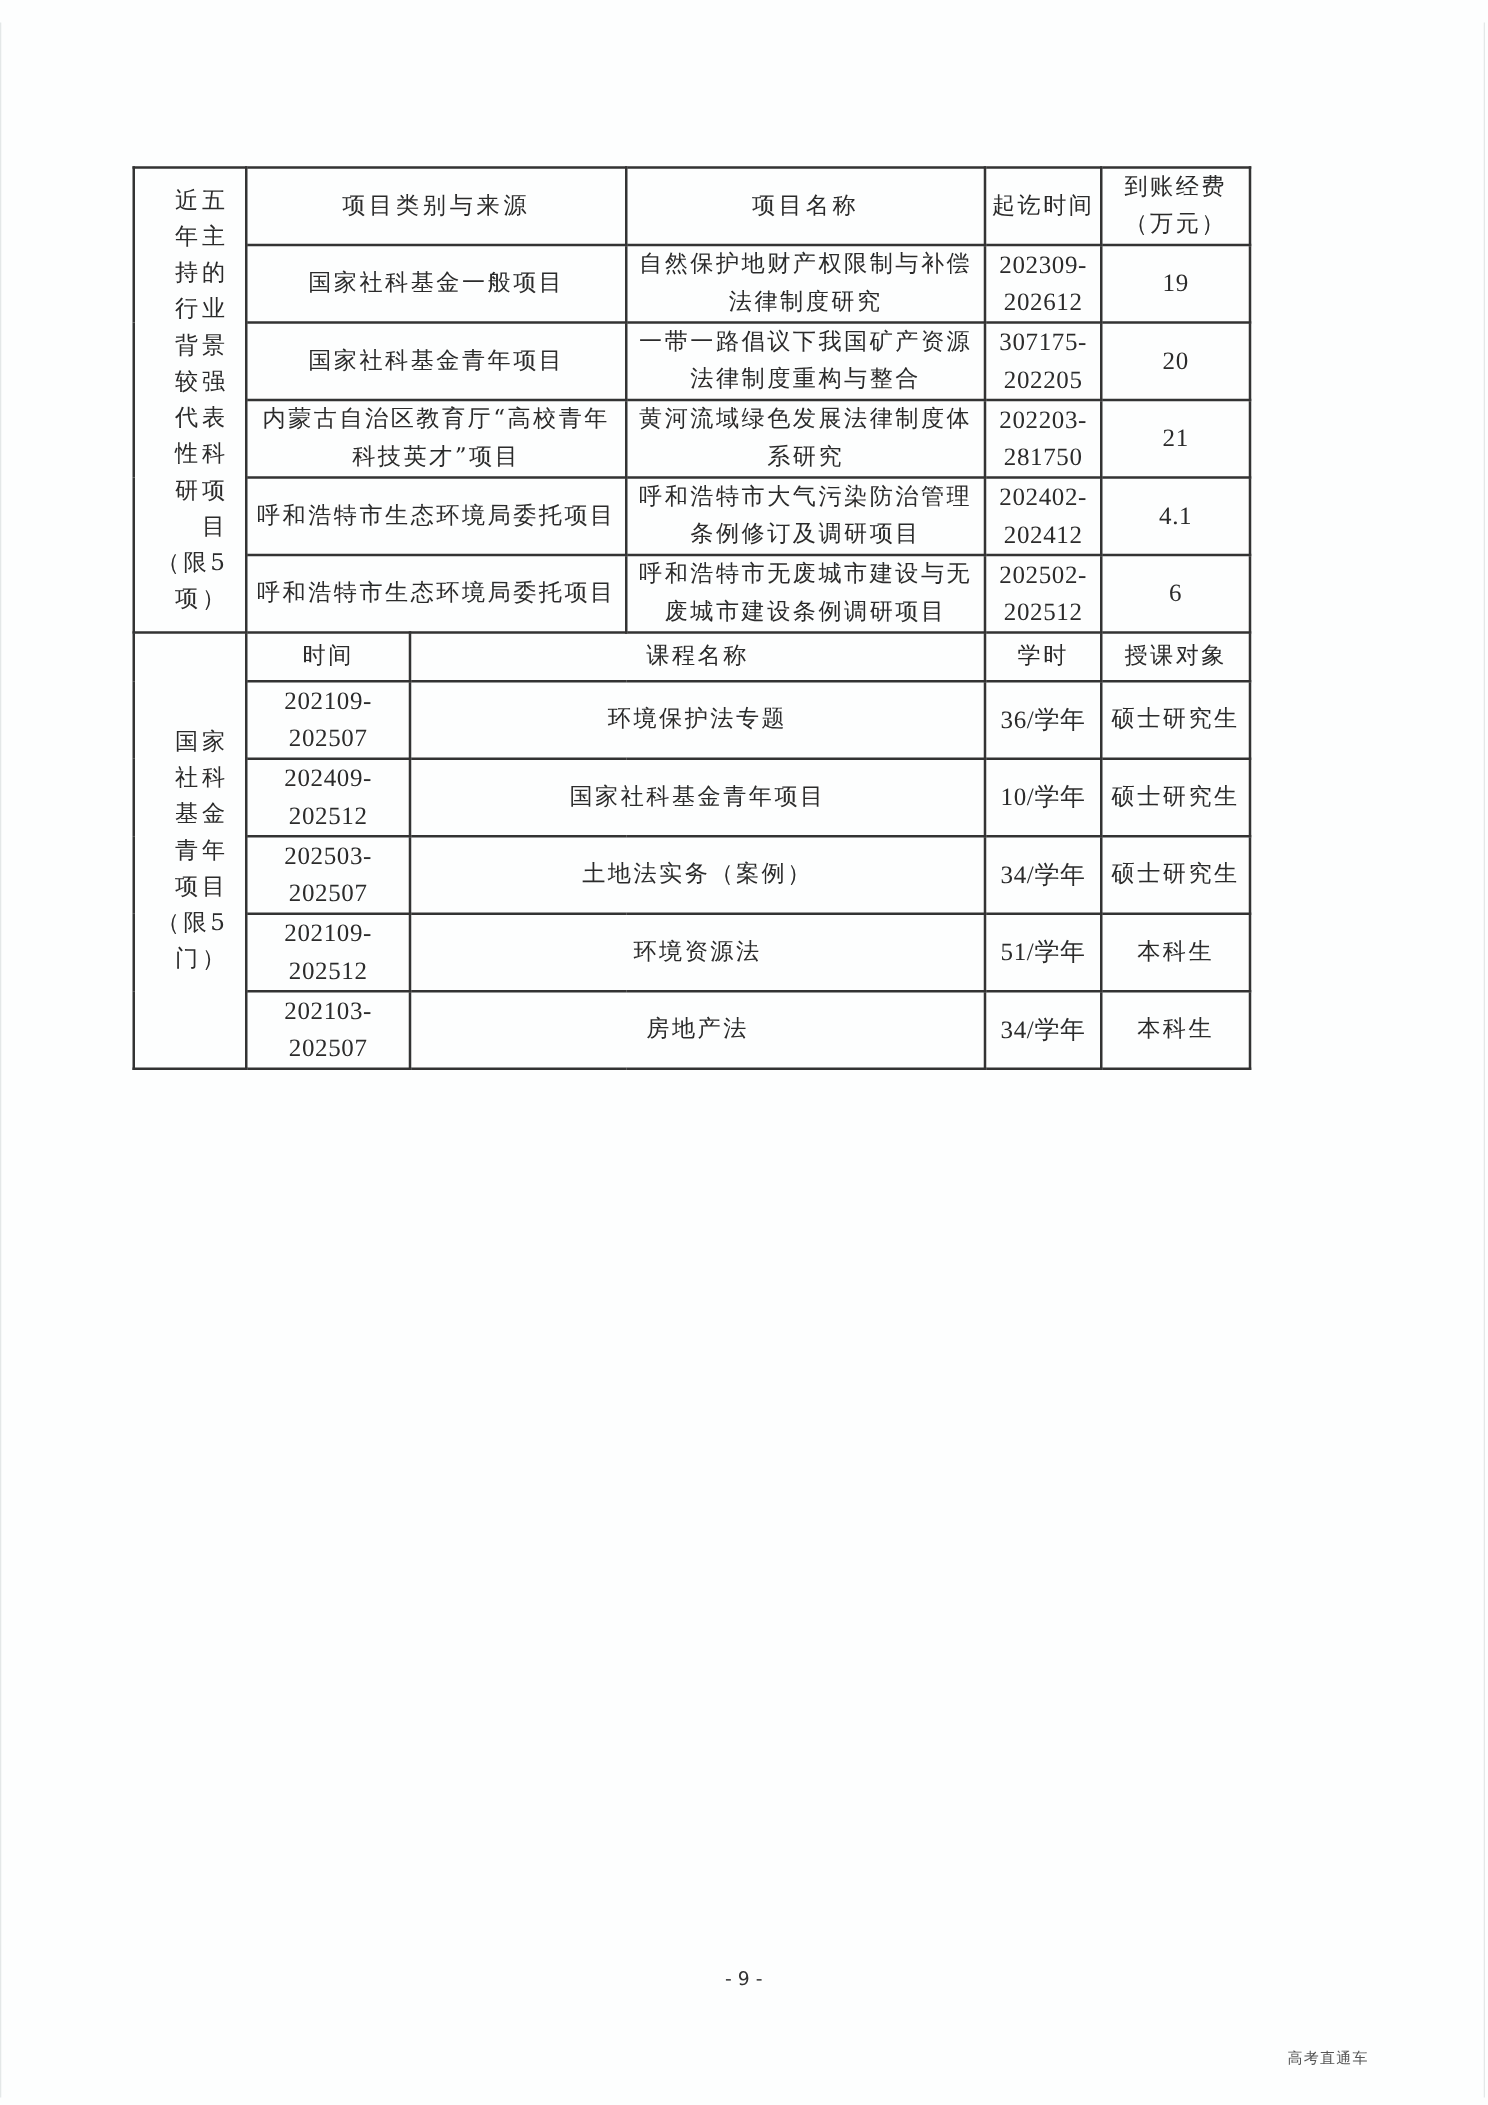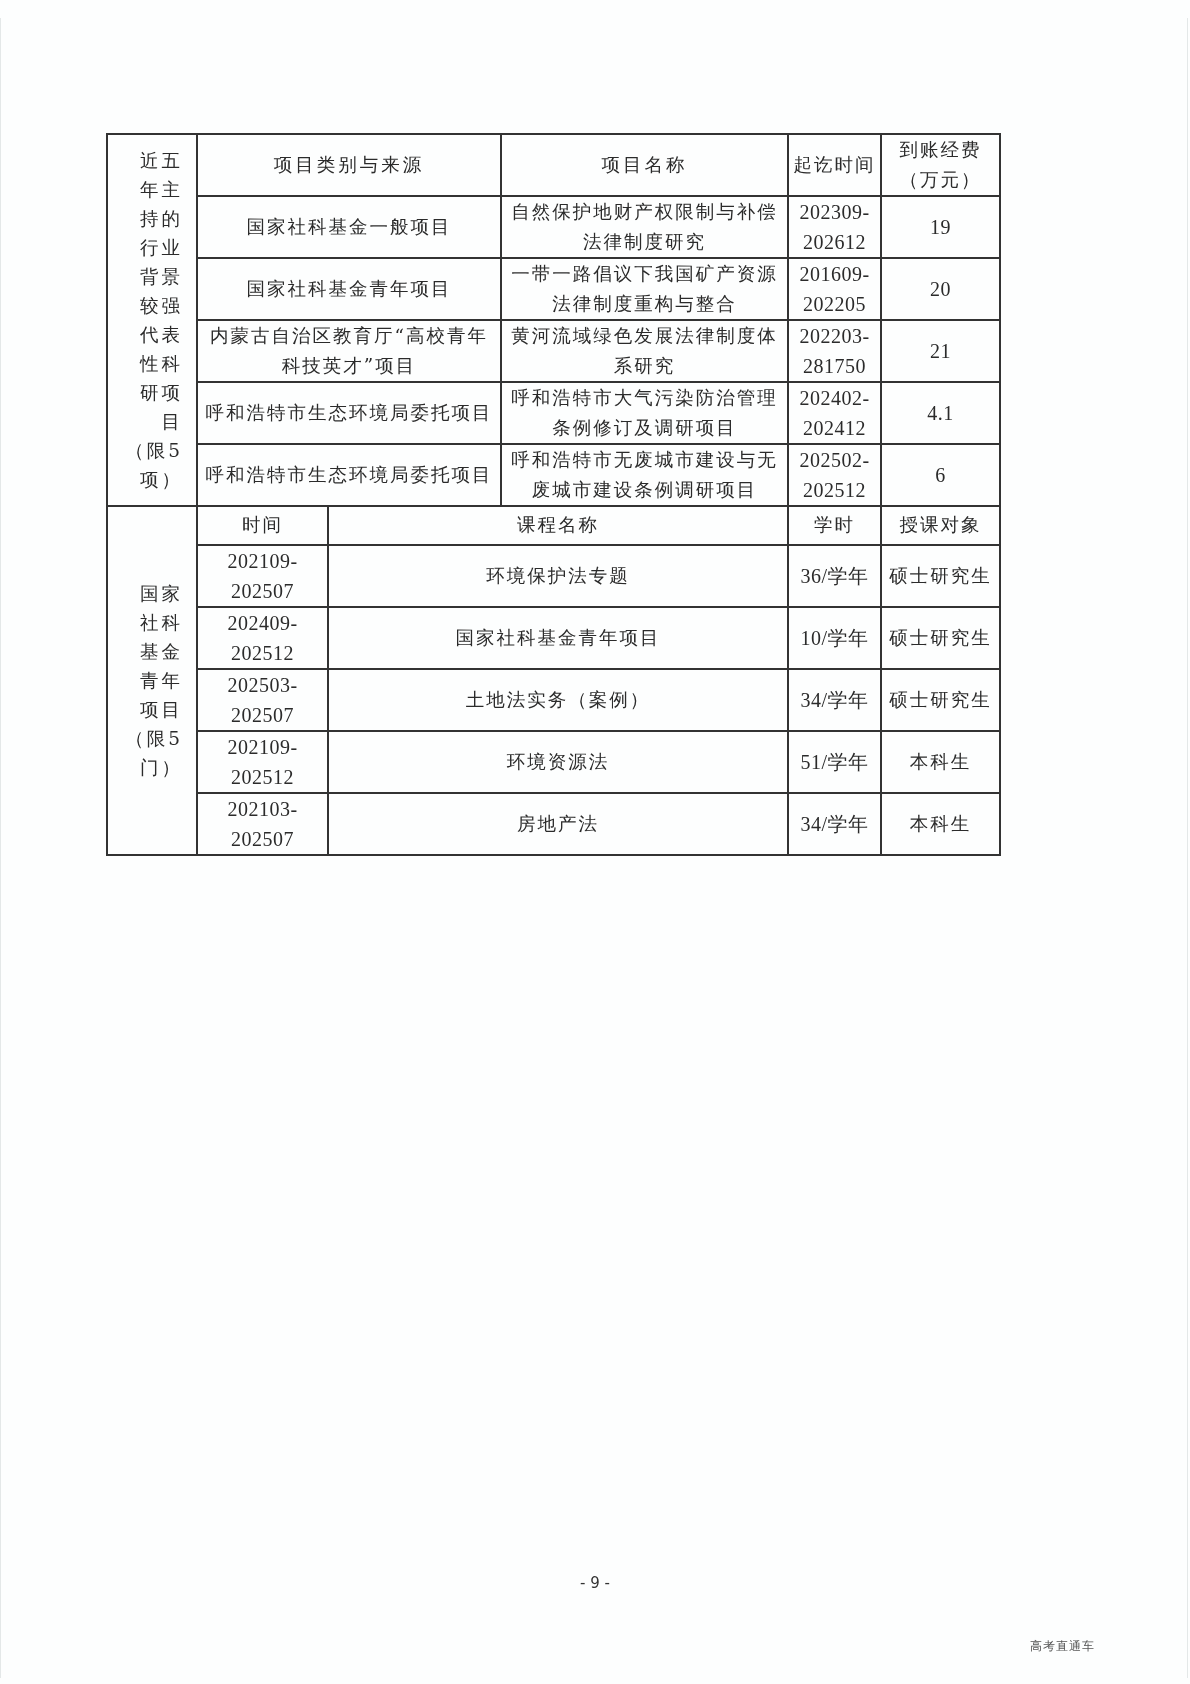--- a/index.html
+++ b/index.html
@@ -111,21 +111,21 @@
   </tr>
   <tr class="r-proj">
     <td colspan="2">国家社科基金一般项目</td>
     <td>自然保护地财产权限制与补偿法律制度研究</td>
     <td class="num">202309-202612</td>
     <td class="num">19</td>
   </tr>
   <tr class="r-proj">
     <td colspan="2">国家社科基金青年项目</td>
     <td>一带一路倡议下我国矿产资源法律制度重构与整合</td>
-    <td class="num">201609-202205</td>
+    <td class="num">307175-202205</td>
     <td class="num">20</td>
   </tr>
   <tr class="r-proj">
     <td colspan="2">内蒙古自治区教育厅“高校青年科技英才”项目</td>
     <td>黄河流域绿色发展法律制度体系研究</td>
     <td class="num">202203-281750</td>
     <td class="num">21</td>
   </tr>
   <tr class="r-proj">
     <td colspan="2">呼和浩特市生态环境局委托项目</td>

